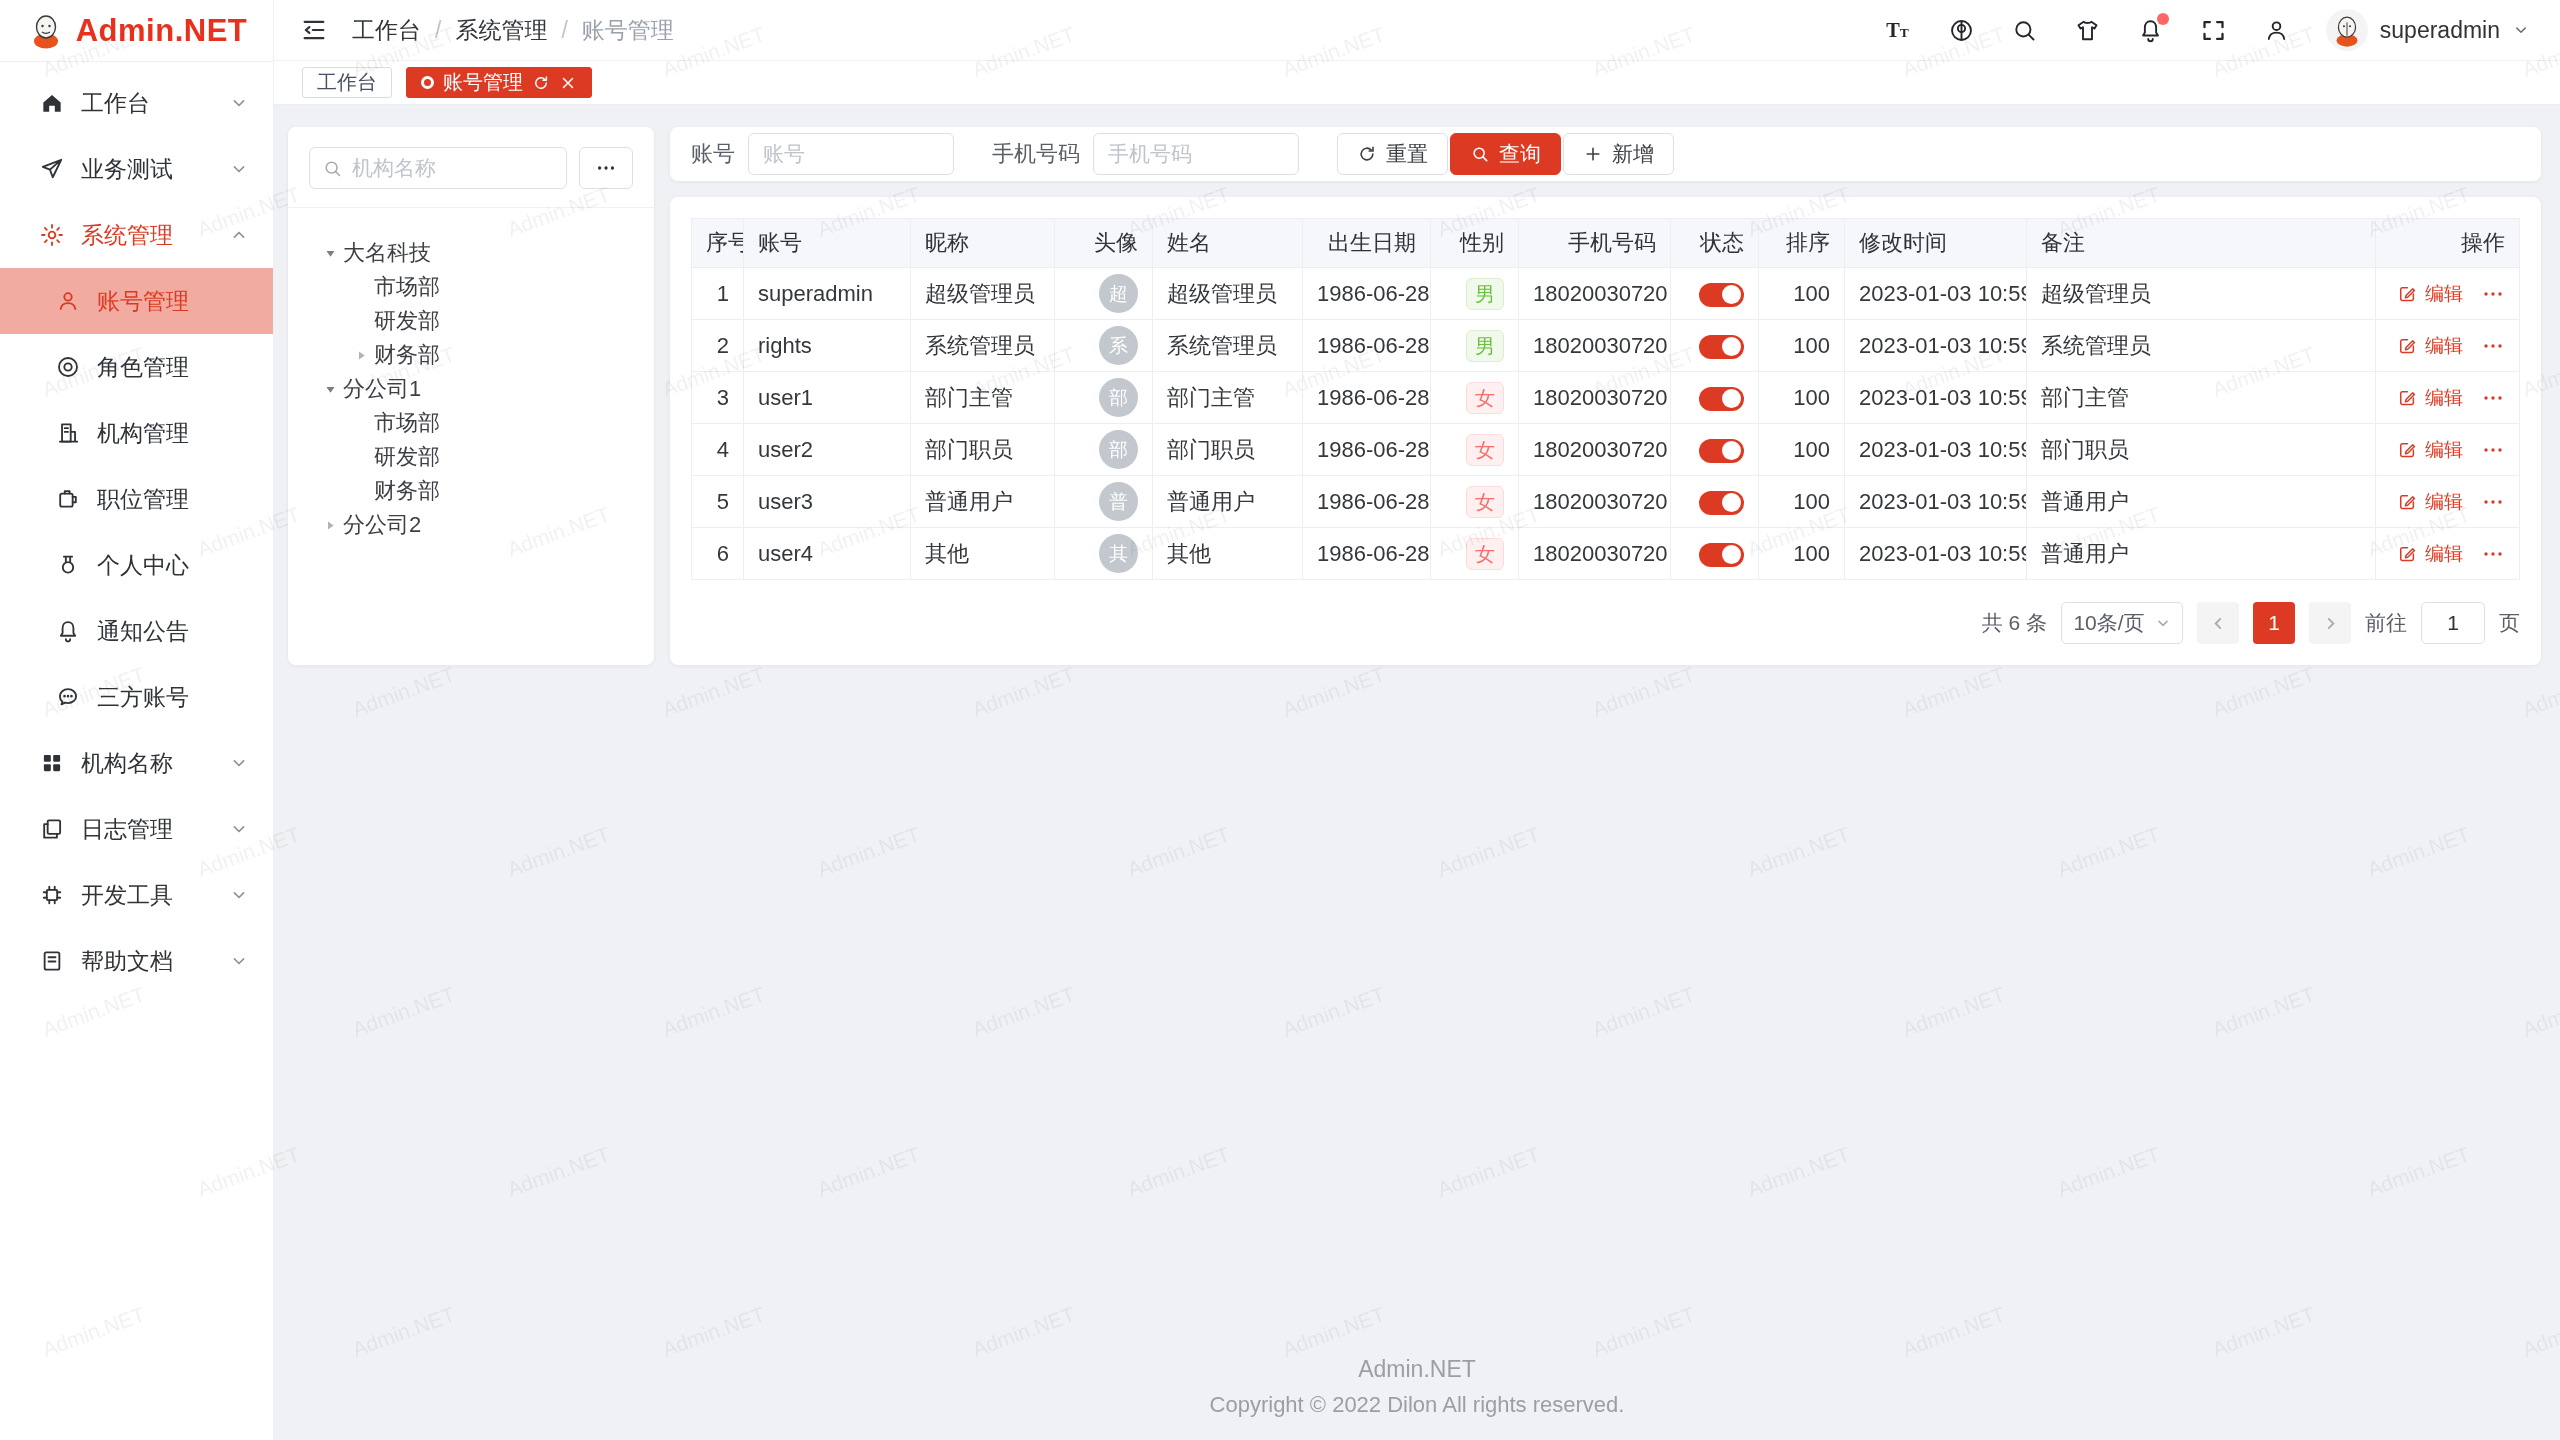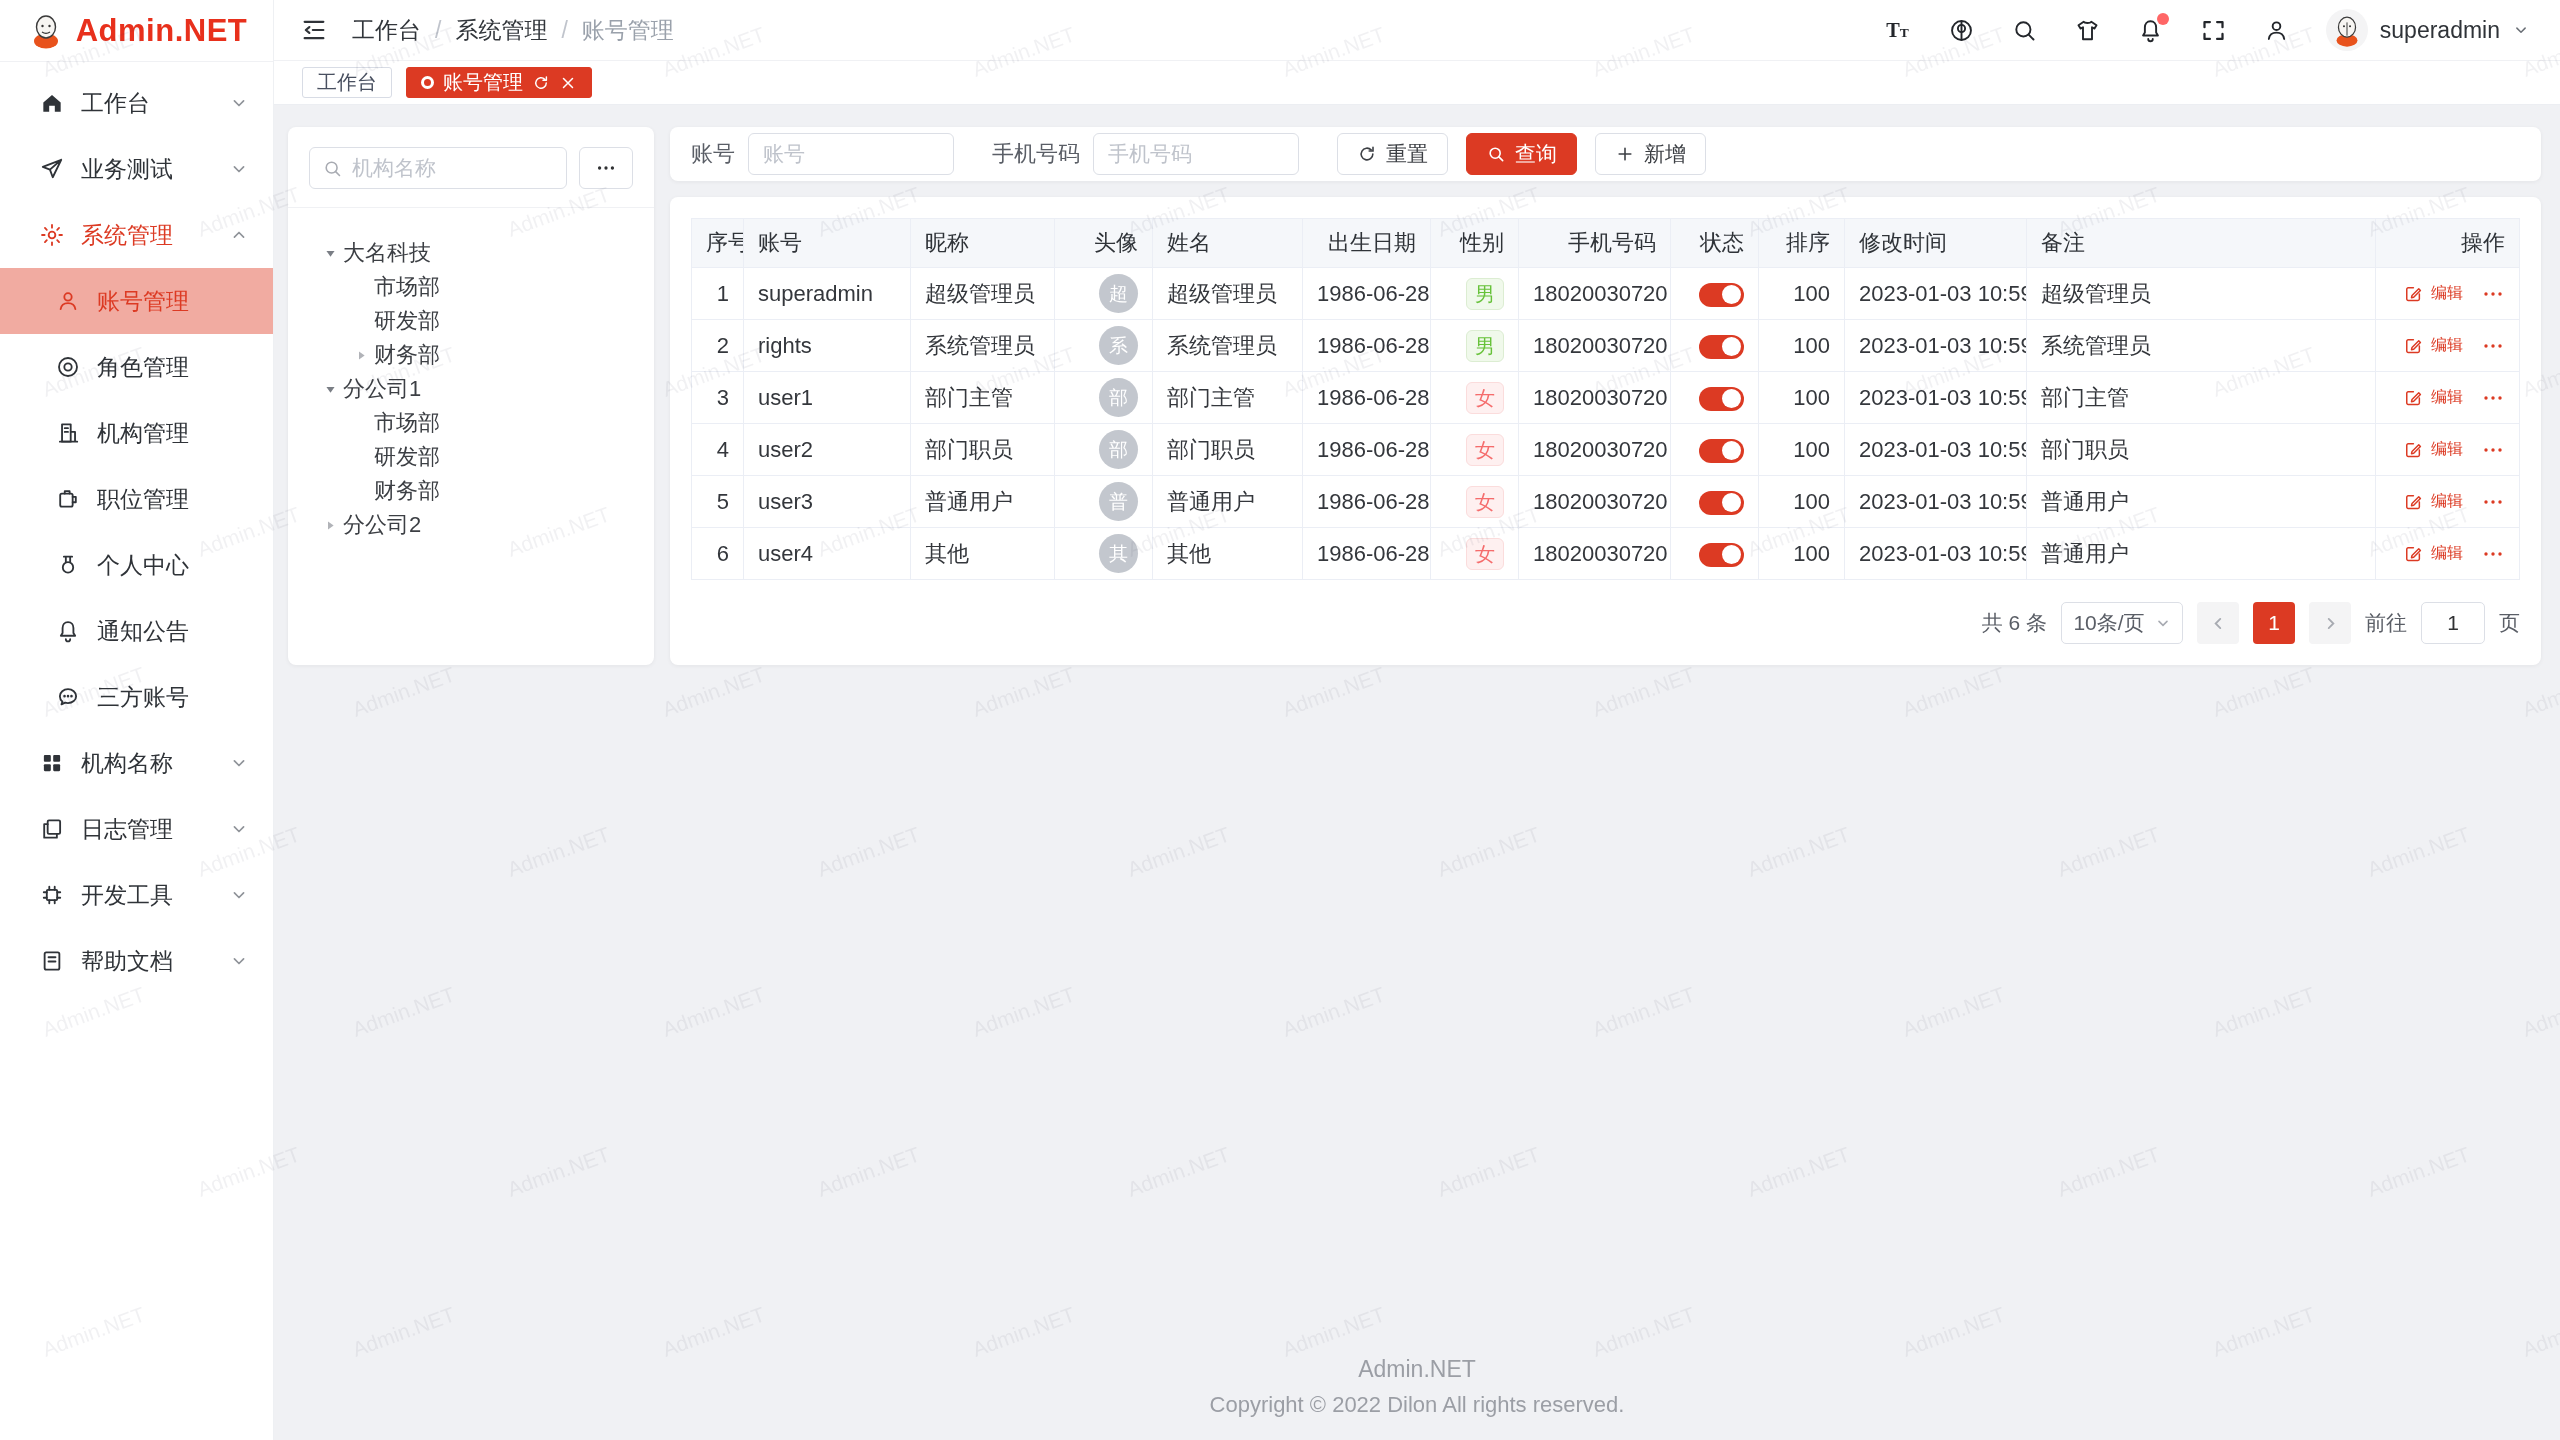--- a/index.html
+++ b/index.html
@@ -84,37 +84,37 @@
   
   .right-col{ flex:1; display:flex; flex-direction:column; gap:16px; min-width:0; }
   .search-card{ height:62px; padding:0 21px; display:flex; align-items:center; }
   .f-label{ font-size:22px; color:#5a5e66; margin-right:13px; }
   .f-input{ width:206px; height:42px; border:1px solid var(--input-border); border-radius:6px; padding:0 14px; font-size:21px; font-family:inherit; color:#303133; outline:none; }
   .f-input::placeholder{ color:var(--placeholder); }
   .f-gap{ width:38px; }
   .btn{ height:42px; border-radius:6px; border:1px solid var(--input-border); background:#fff; display:inline-flex; align-items:center; gap:9px; padding:0 19px; font-size:21px; color:#3c3f44; cursor:pointer; font-family:inherit; }
   .btn svg{ width:20px; height:20px; }
   .btn.primary{ background:var(--accent); border-color:var(--accent); color:#fff; }
-  .btn + .btn{ margin-left:18px; }
+  .btn + .btn{ margin-left:2px; }
 
   
   .table-card{ flex:1; padding:21px; display:flex; flex-direction:column; }
   table{ width:100%; border-collapse:collapse; table-layout:fixed; }
   th,td{ border:1px solid var(--border); font-weight:normal; font-size:22px; padding:0 14px; overflow:hidden; white-space:nowrap; }
   th{ height:49px; background:#f5f7fa; color:#2f3338; font-weight:500; }
   td{ height:52px; color:#34373c; }
   .al{ text-align:left; } .ac{ text-align:right; } .ar{ text-align:right; }
   .cell-avatar{ width:39px; height:39px; border-radius:50%; background:#c3c7ce; color:#fff; font-size:19px; display:inline-flex; align-items:center; justify-content:center; }
   .gender-tag{ display:inline-block; min-width:37px; padding:0 8px; height:32px; line-height:30px; border-radius:6px; font-size:20px; }
   .gender-tag.m{ color:#67c23a; background:#f0f9eb; border:1px solid #dcedd2; }
   .gender-tag.f{ color:#f56c6c; background:#fef0f0; border:1px solid #fbdcdc; }
   .switch{ display:inline-block; width:45px; height:24px; border-radius:12px; background:var(--accent); position:relative; cursor:pointer; vertical-align:middle; }
   .switch::after{ content:""; position:absolute; top:2.5px; right:3px; width:19px; height:19px; border-radius:50%; background:#fff; }
   .op-cell{ display:flex; align-items:center; justify-content:flex-end; gap:18px; }
-  .edit-link{ display:inline-flex; align-items:center; gap:7px; color:var(--accent); font-size:16px; cursor:pointer; }
+  .edit-link{ display:inline-flex; align-items:center; gap:7px; color:var(--accent); font-size:19px; cursor:pointer; }
   .edit-link svg{ width:21px; height:21px; }
   .more-btn{ color:var(--accent); cursor:pointer; display:inline-flex; }
   .more-btn svg{ width:24px; height:24px; }
 
   
   .pager{ margin-top:22px; display:flex; align-items:center; justify-content:flex-end; gap:14px; font-size:21px; color:#5a5e66; }
   .page-size{ width:122px; height:42px; border:1px solid var(--input-border); border-radius:5px; display:flex; align-items:center; justify-content:center; gap:10px; cursor:pointer; color:#5a5e66; }
   .page-size svg{ width:16px; height:16px; color:#a8abb2; }
   .page-btn{ width:42px; height:42px; border-radius:4px; background:#f4f4f5; color:#a8abb2; display:flex; align-items:center; justify-content:center; cursor:pointer; }
   .page-btn svg{ width:17px; height:17px; }

